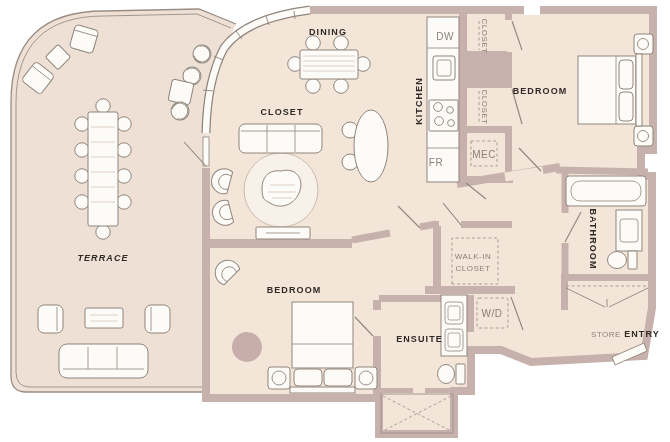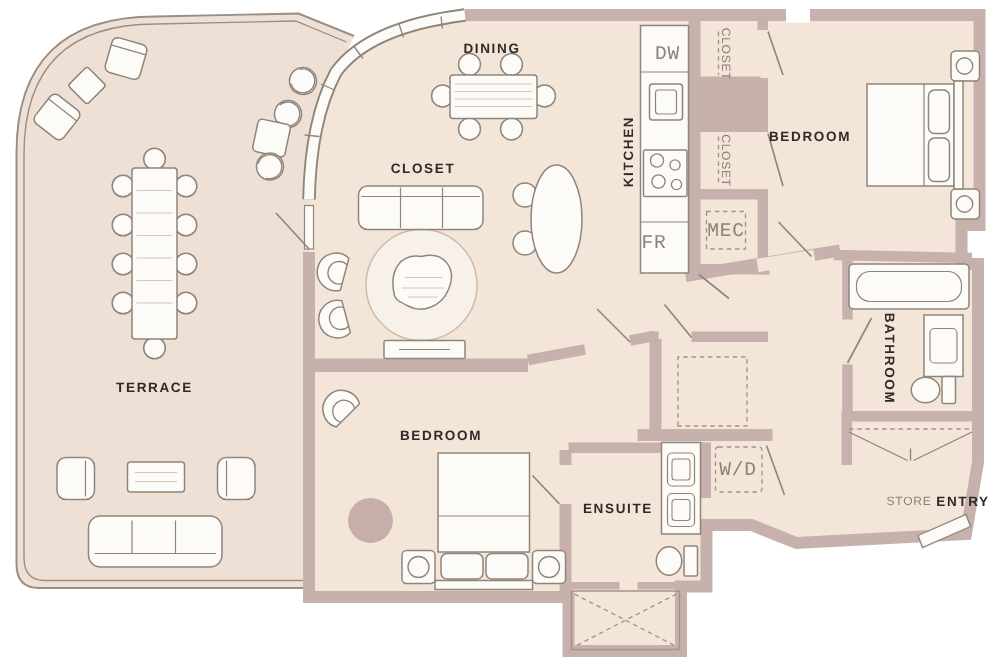--- a/index.html
+++ b/index.html
@@ -2,21 +2,21 @@
 <html><head>
 <meta charset="utf-8">
 <style>
   html,body{margin:0;padding:0;background:#ffffff;}
   .stage{position:relative;width:670px;height:442px;background:#ffffff;
          font-family:"Liberation Sans",sans-serif;overflow:hidden;}
   .stage svg{position:absolute;left:0;top:0;}
   .lbl{position:absolute;transform:translate(-50%,-50%);
        font-weight:700;font-size:9px;letter-spacing:1.1px;color:#2f2a26;white-space:nowrap;}
   .muted{font-weight:400;font-size:8px;letter-spacing:.5px;color:#8c8177;}
-  .tiny{font-size:13px;font-family:Liberation Mono, monospace;}
+  .tiny{font-size:10px;}
   .v-up{transform:translate(-50%,-50%) rotate(-90deg);}
   .v-down{transform:translate(-50%,-50%) rotate(90deg);}
   .wic{width:58px;white-space:normal;text-align:center;line-height:1.45;}
 </style>
 </head>
 <body>
 
 <div class="stage">
   <svg width="670" height="442" viewBox="0 0 670 442">
 
@@ -249,29 +249,30 @@
         <rect x="456" y="364" width="9" height="20" rx="1" fill="#fdfbf8" stroke="#8f857b"></rect>
         <ellipse cx="446" cy="374" rx="8.5" ry="9.5" fill="#fdfbf8" stroke="#8f857b"></ellipse>
       </g>
       <g>
         <rect x="381" y="394" width="72" height="39" fill="none" stroke="#a5938a" stroke-width="1"></rect>
         <path d="M 383 396 L 451 431 M 451 396 L 383 431" stroke="#a5938a" stroke-width="0.9" stroke-dasharray="3 2.5"></path>
       </g>
     </g>
   </svg>
 
-  <div class="lbl" style="left:103px;top:258px;">TERRACE</div>
+  <div class="lbl" style="left:103px;top:258px;font-style:italic;">TERRACE</div>
   <div class="lbl" style="left:328px;top:32px;">DINING</div>
   <div class="lbl" style="left:282px;top:112px;">CLOSET</div>
   <div class="lbl v-up" style="left:419px;top:101px;">KITCHEN</div>
   <div class="lbl muted tiny" style="left:445px;top:36px;">DW</div>
   <div class="lbl muted tiny" style="left:436px;top:162px;">FR</div>
   <div class="lbl muted v-down" style="left:484px;top:36px;">CLOSET</div>
   <div class="lbl muted v-down" style="left:484px;top:107px;">CLOSET</div>
   <div class="lbl muted tiny" style="left:484px;top:154px;">MEC</div>
   <div class="lbl" style="left:540px;top:91px;">BEDROOM</div>
   <div class="lbl v-down" style="left:593px;top:239px;">BATHROOM</div>
   <div class="lbl muted" style="left:606px;top:294px;margin-top:40px;">STORE</div>
   <div class="lbl" style="left:618px;top:334px;padding-left:48px;">ENTRY</div>
+  <div class="lbl muted wic" style="left:473px;top:263px;">WALK-IN CLOSET</div>
   <div class="lbl muted tiny" style="left:492px;top:313px;">W/D</div>
-  <div class="lbl" style="left:412px;top:339px;">ENSUITE</div>
+  <div class="lbl" style="left:412px;top:339px;padding-left:15px;">ENSUITE</div>
   <div class="lbl" style="left:294px;top:290px;">BEDROOM</div>
 </div>
 
 </body></html>

